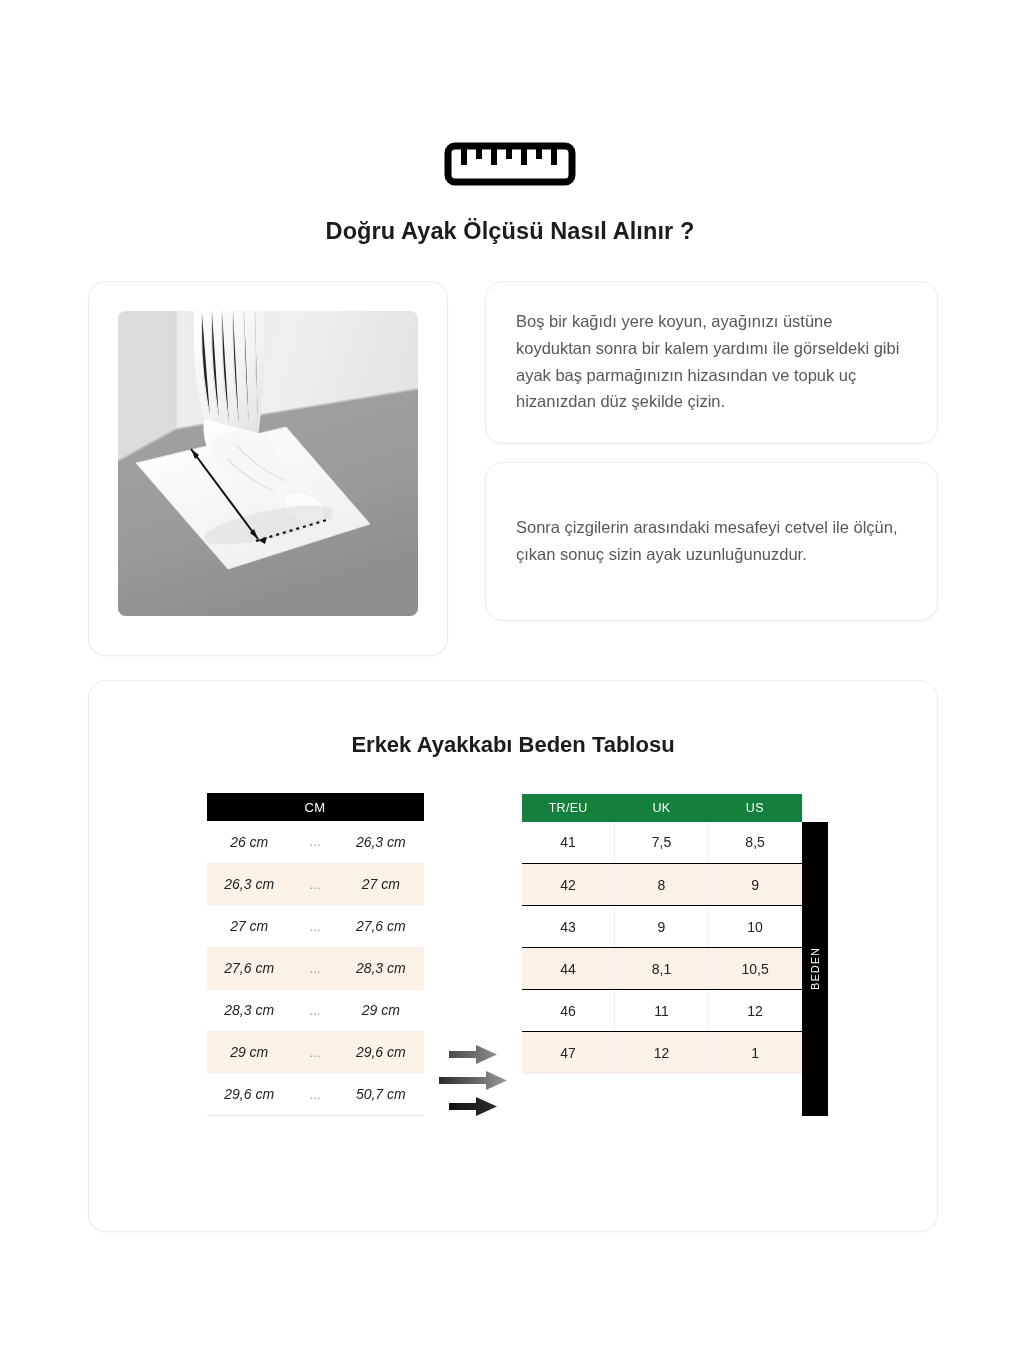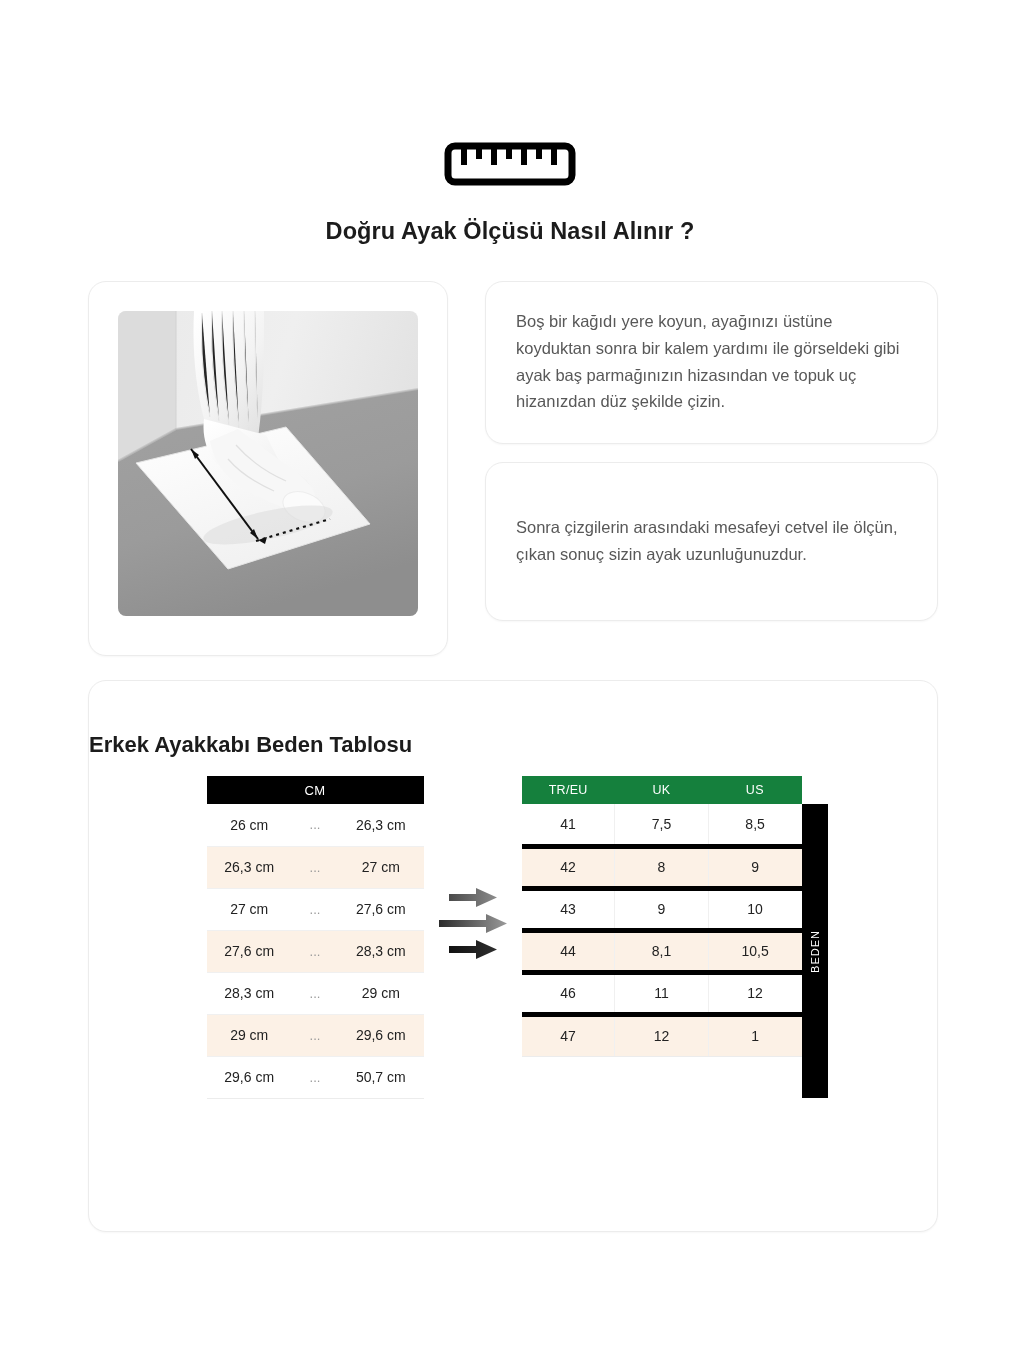--- a/index.html
+++ b/index.html
@@ -95,31 +95,32 @@
   
   .table-section {
     position: absolute;
     top: 680px;
     left: 88px;
     width: 850px;
     height: 552px;
     padding-top: 36px;
   }
   .section-title {
+    text-align: center;
     font-size: 22px;
     font-weight: bold;
     color: #1c1c1c;
     margin-top: 15px;
-    margin-bottom: 18px;
+    margin-bottom: 35px;
   }
 
   .tables-row {
     display: flex;
     justify-content: center;
-    align-items: flex-start;
+    align-items: flex-end;
     padding-left: 8px;
   }
 
   table { border-collapse: collapse; }
 
   
   .cm-table { width: 217px; }
   .cm-table thead th {
     background: #000000;
     color: #ffffff;
@@ -132,21 +133,21 @@
     height: 42px;
     font-size: 14px;
     color: #222222;
     text-align: center;
     border-bottom: 1px solid #f0f0f0;
     background: #ffffff;
   }
   .cm-table tbody tr:nth-child(even) td { background: #fcf1e6; }
   .cm-table tbody tr:last-child td { border-bottom: 1px solid #ececec; }
   .cm-table td.dots { color: #9a9a9a; font-size: 13px; width: 46px; }
-  .cm-table td.val { width: 85px; }
+  .cm-table td.val { width: 85px; font-style: italic; }
 
   
   .arrows {
     width: 98px;
     display: flex;
     flex-direction: column;
     align-items: center;
     justify-content: center;
     padding-top: 112px;
     gap: 7px;
@@ -162,21 +163,21 @@
     font-weight: normal;
     height: 28px;
     letter-spacing: 0.3px;
     width: 93.33px;
   }
   .size-table tbody td {
     height: 42px;
     font-size: 14px;
     color: #222222;
     text-align: center;
-    border-bottom: 5px solid #000000;
+    border-bottom: 1px solid #000000;
     border-right: 1px solid #f0f0f0;
     background: #ffffff;
   }
   .size-table tbody td:last-child { border-right: none; }
   .size-table tbody tr:nth-child(even) td { background: #fcf1e6; }
   .size-table tbody tr:last-child td { border-bottom: 1px solid #ececec; }
 
   .beden-bar {
     width: 26px;
     height: 294px;

